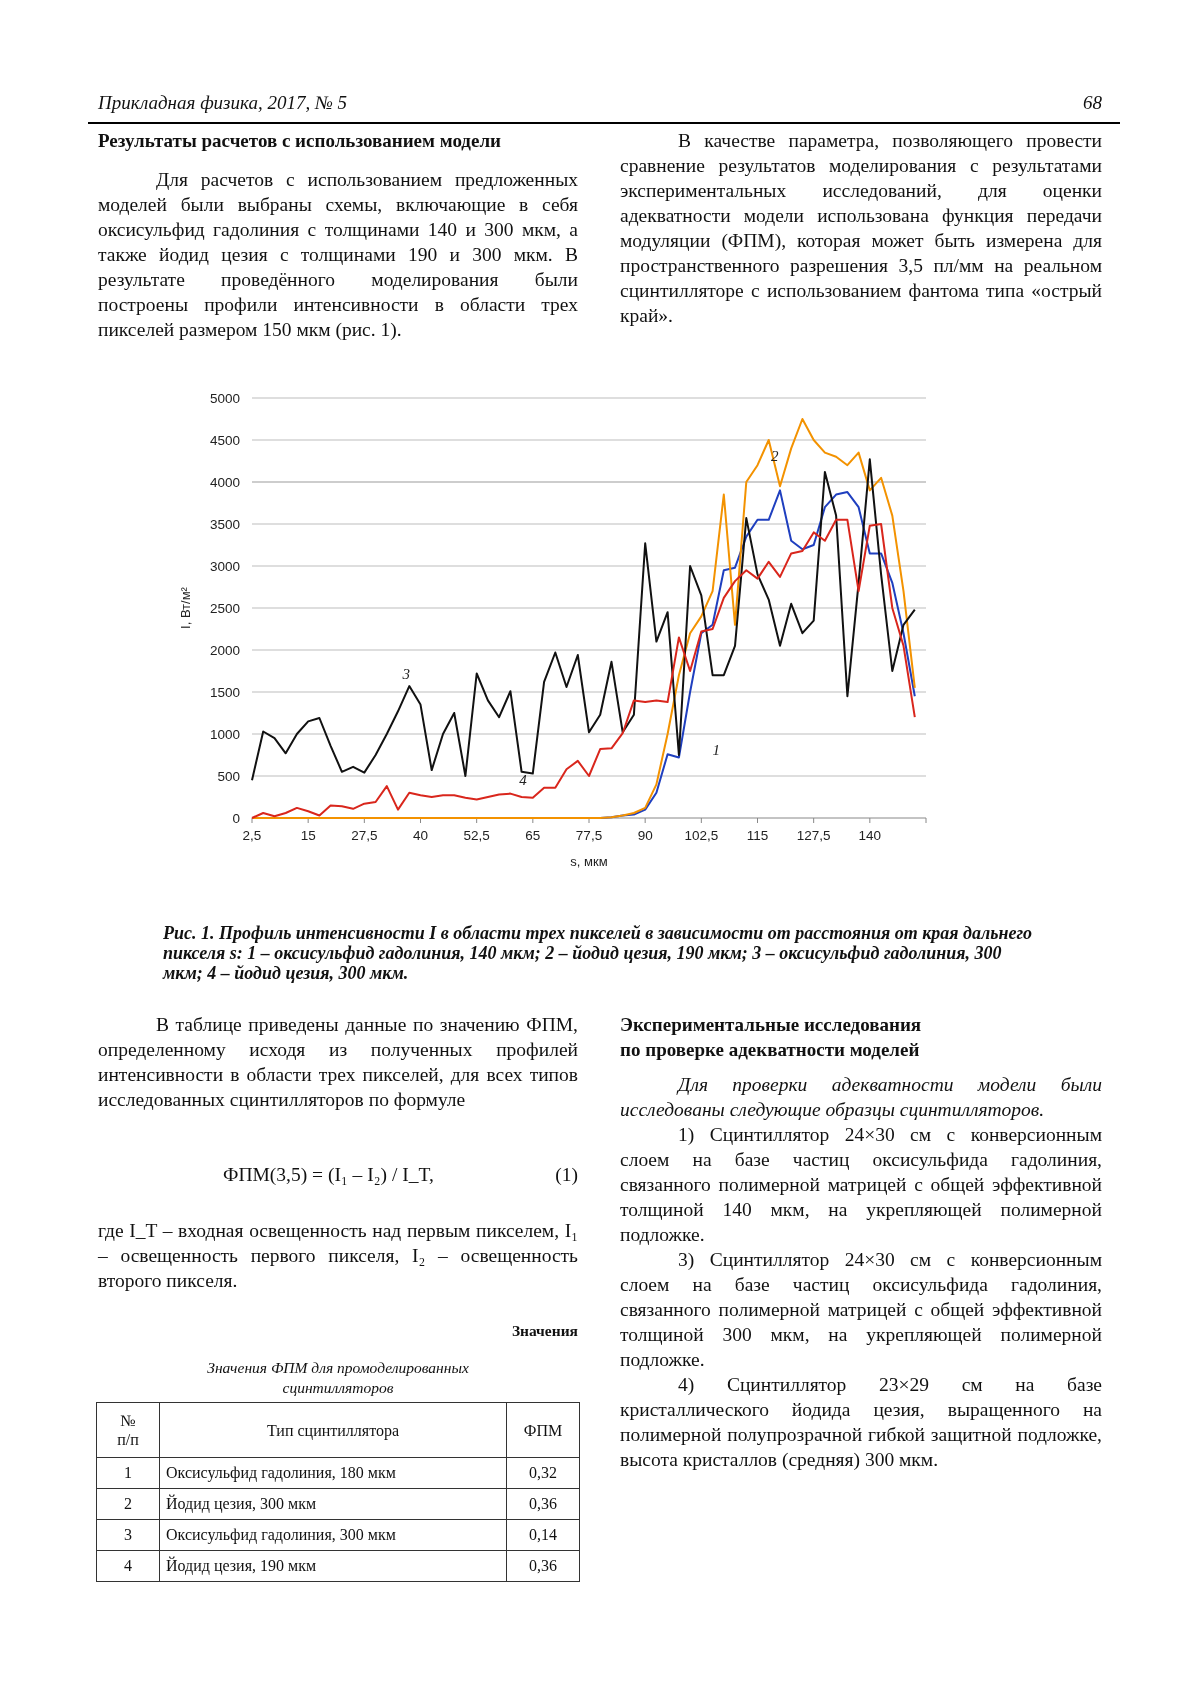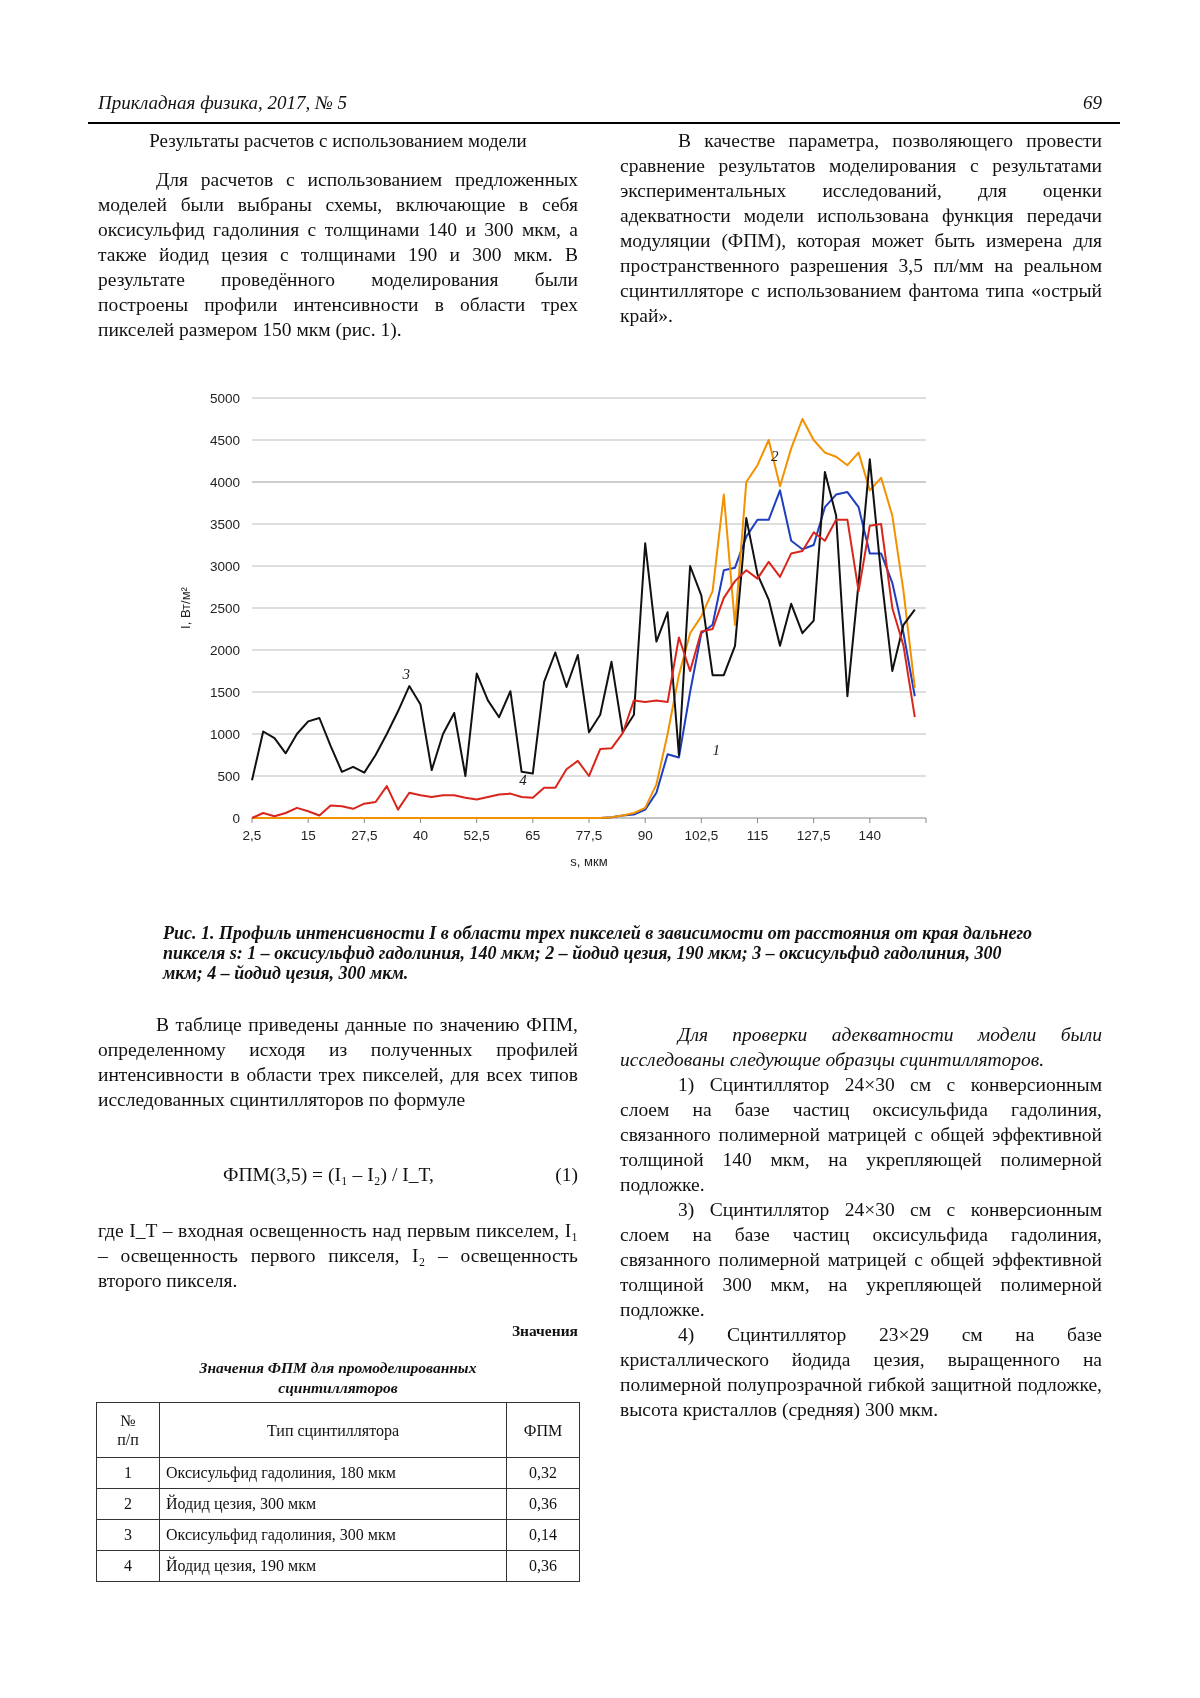--- a/index.html
+++ b/index.html
@@ -4,43 +4,43 @@
 <style>
   html, body { margin:0; padding:0; background:#ffffff; }
   body { width:1200px; height:1698px; position:relative; overflow:hidden;
          font-family:"Liberation Serif","DejaVu Serif",serif; color:#111; }
   .hdr-left { position:absolute; left:98px; top:92px; font-size:19px; font-style:italic; }
   .hdr-right { position:absolute; right:98px; top:92px; font-size:19px; font-style:italic; }
   .hdr-rule { position:absolute; left:88px; width:1032px; top:122px; height:0; border-top:2px solid #000; }
   .col { position:absolute; font-size:19.5px; line-height:25px; text-align:justify; }
   .col-left { left:98px; width:480px; }
   .col-right { left:620px; width:482px; }
-  .sec-title { font-weight:normal; text-align:center; font-size:19px; line-height:25px; margin:0; }
+  .sec-title { font-weight:bold; font-size:19px; line-height:25px; margin:0; }
   p { margin:0; }
   .indent { text-indent:58px; }
   .chart { position:absolute; left:170px; top:380px; width:860px; height:520px; }
   .chart svg { display:block; }
   .caption { position:absolute; left:163px; top:923px; width:880px; font-size:18px; line-height:20px;
              font-style:italic; font-weight:bold; }
   .formula { position:absolute; left:98px; top:1164px; width:480px; font-size:19.5px; }
   .formula .f { position:absolute; left:125px; }
   .formula .n { position:absolute; right:0; }
   .tbl-label { position:absolute; left:98px; top:1322px; width:480px; text-align:right; font-weight:bold; font-size:15.5px; }
-  .tbl-title { position:absolute; left:98px; top:1358px; width:480px; text-align:center; font-weight:bold; font-style:italic; font-size:15.5px; line-height:20px; }
+  .tbl-title { position:absolute; left:98px; top:1358px; width:480px; text-align:center; font-weight:normal; font-style:italic; font-size:15.5px; line-height:20px; }
   table.t { position:absolute; left:96px; top:1402px; width:484px; border-collapse:collapse; font-size:16px; }
   table.t td, table.t th { border:1.5px solid #333; padding:3px 6px; font-weight:normal; }
   table.t th { height:48px; line-height:19px; }
   table.t td { height:24px; }
   .c { text-align:center; }
 </style>
 </head>
 <body>
 
 <div class="hdr-left">Прикладная физика, 2017, № 5</div>
-<div class="hdr-right">69</div>
+<div class="hdr-right">68</div>
 <div class="hdr-rule"></div>
 
 <div class="col col-left" style="top:128px;">
   <h3 class="sec-title" style="margin-bottom:14px;">Результаты расчетов с использованием модели</h3>
   <p class="indent">Для расчетов с использованием предложенных моделей были выбраны схемы, включающие в себя оксисульфид гадолиния с толщинами 140 и 300 мкм, а также йодид цезия с толщинами 190 и 300 мкм. В результате проведённого моделирования были построены профили интенсивности в области трех пикселей размером 150 мкм (рис. 1).</p>
 </div>
 
 <div class="col col-right" style="top:128px;">
   <p class="indent">В качестве параметра, позволяющего провести сравнение результатов моделирования с результатами экспериментальных исследований, для оценки адекватности модели использована функция передачи модуляции (ФПМ), которая может быть измерена для пространственного разрешения 3,5 пл/мм на реальном сцинтилляторе с использованием фантома типа «острый край».</p>
 </div>
@@ -152,17 +152,21 @@
   </tr>
   <tr>
     <td class="c">4</td>
     <td>Йодид цезия, 190 мкм</td>
     <td class="c">0,36</td>
   </tr>
 </tbody>
   </table>
 
 <div class="col col-right" style="top:1012px;">
+  <h3 class="sec-title">
+    <div>Экспериментальные исследования</div>
+    <div>по проверке адекватности моделей</div>
+  </h3>
   <p class="indent" style="margin-top:10px;font-style:italic;">Для проверки адекватности модели были исследованы следующие образцы сцинтилляторов.</p>
   <p class="indent">1) Сцинтиллятор 24×30 см с конверсионным слоем на базе частиц оксисульфида гадолиния, связанного полимерной матрицей с общей эффективной толщиной 140 мкм, на укрепляющей полимерной подложке.</p>
   <p class="indent">3) Сцинтиллятор 24×30 см с конверсионным слоем на базе частиц оксисульфида гадолиния, связанного полимерной матрицей с общей эффективной толщиной 300 мкм, на укрепляющей полимерной подложке.</p>
   <p class="indent">4) Сцинтиллятор 23×29 см на базе кристаллического йодида цезия, выращенного на полимерной полупрозрачной гибкой защитной подложке, высота кристаллов (средняя) 300 мкм.</p>
 </div>
 
 </body></html>

